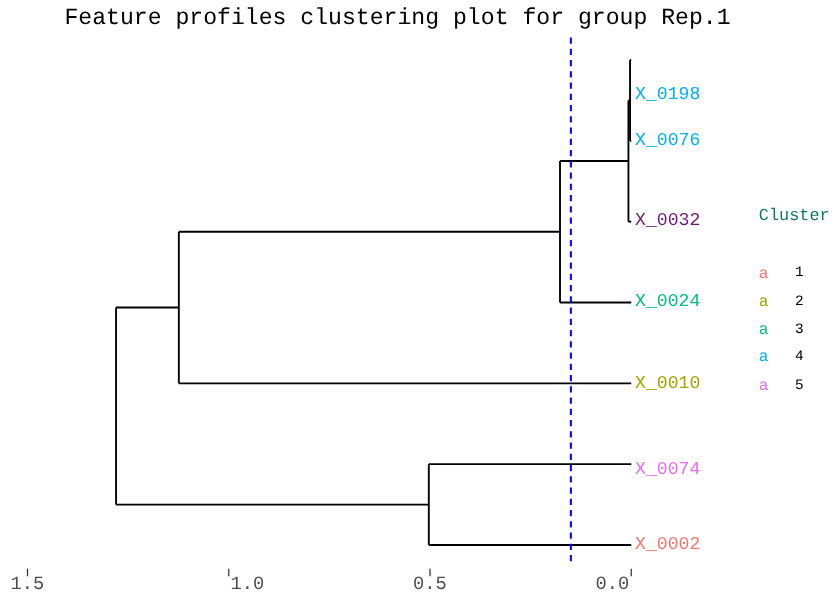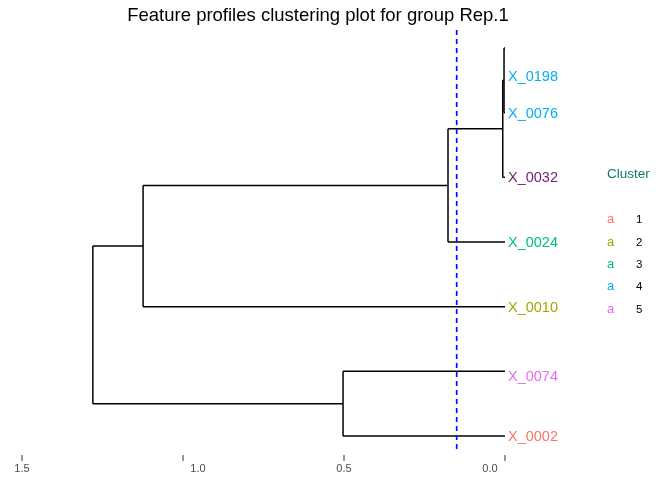--- a/index.html
+++ b/index.html
@@ -1,37 +1,37 @@
 <!DOCTYPE html>
 <html><head>
 <meta charset="utf-8">
 <style>
   html,body{margin:0;padding:0;background:#ffffff;}
   #figure{
     position:relative;width:672px;height:480px;background:#ffffff;overflow:hidden;
-    font-family:Liberation Sans, sans-serif;
+    font-family:Liberation Mono, monospace;
   }
   #plot-title{
     position:absolute;left:0;top:4px;width:636px;text-align:center;
     font-size:18.5px;line-height:22px;color:#000000;white-space:nowrap;
   }
   #dendro-svg{position:absolute;left:0;top:0;width:672px;height:480px;}
   .branch{stroke:#000000;stroke-width:1.5;fill:none;}
   .cutoff{stroke:#0b0bff;stroke-width:1.7;stroke-dasharray:5 4;fill:none;}
   .tick{stroke:#333333;stroke-width:1;fill:none;}
   .leaf-label{
     position:absolute;left:508px;font-size:14.5px;line-height:16px;white-space:nowrap;
   }
   #cutoff-label{
     position:absolute;right:217px;top:297px;font-size:14px;line-height:16px;
     color:#0b0bff;white-space:nowrap;
   }
   .tick-label{
     position:absolute;top:462px;transform:translateX(-50%);
-    font-size:11px;line-height:12px;color:#4d4d4d;
+    font-size:15px;line-height:12px;color:#4d4d4d;
   }
   #legend{position:absolute;left:607px;top:166px;}
   #legend-title{font-size:13.5px;color:#0f766e;margin-bottom:27px;}
   .legend-row{display:flex;align-items:center;height:22.4px;}
   .legend-glyph{width:14px;font-size:13px;line-height:14px;}
   .legend-num{margin-left:15px;font-size:11.5px;color:#000000;line-height:12px;}
 </style>
 </head>
 <body>
 

